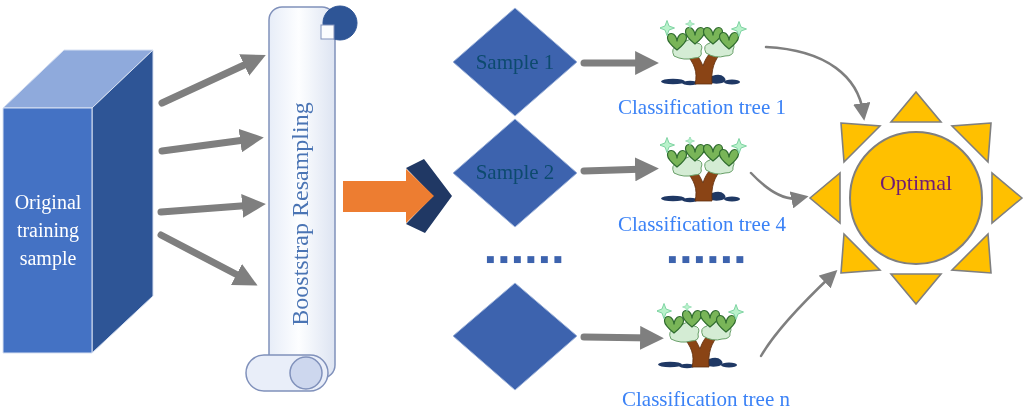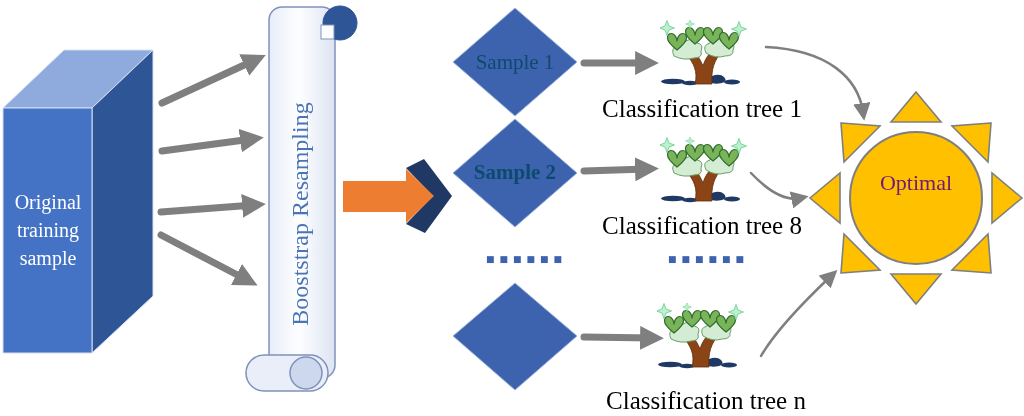--- a/index.html
+++ b/index.html
@@ -18,23 +18,23 @@
   }
   .scroll-label{
     left:161px;top:200px;width:280px;height:28px;
     transform:rotate(-90deg);transform-origin:center;
     font-size:24px;color:#4a74b4;white-space:nowrap;
   }
   .diamond-label{
     left:453px;width:124px;
     font-size:21px;color:#0c4a6e;white-space:nowrap;
   }
-  .s1{top:50px;} .s2{top:160px;font-weight:bold;} .s3{top:323px;}
+  .s1{top:50px;} .s2{top:160px;} .s3{top:323px;}
   .tree-label{
-    width:200px;font-size:25px;color:#000000;white-space:nowrap;
+    width:200px;font-size:21px;color:#3b82f6;white-space:nowrap;
   }
   .t1{left:602px;top:95px;} .t2{left:602px;top:212px;} .t3{left:606px;top:387px;}
   .dots{
     font-family:"DejaVu Sans", sans-serif;
     font-size:9px;letter-spacing:5px;color:#3d63ae;
     width:90px;text-align:left;
   }
   .dots-left{left:486px;top:254px;}
   .dots-right{left:668px;top:254px;}
   .sun-label{
@@ -152,20 +152,20 @@
 
   <div class="lbl scroll-label">Booststrap Resampling</div>
 
   <div class="lbl diamond-label s1">Sample 1</div>
   <div class="lbl diamond-label s2">Sample 2</div>
 
   <div class="lbl dots dots-left">■■■■■■</div>
   <div class="lbl dots dots-right">■■■■■■</div>
 
   <div class="lbl tree-label t1">Classification tree 1</div>
-  <div class="lbl tree-label t2">Classification tree 8</div>
+  <div class="lbl tree-label t2">Classification tree 4</div>
   <div class="lbl tree-label t3">Classification tree n</div>
 
   <div class="lbl sun-label">
     <div>Optimal</div>
   </div>
 
 </div>
 
 </body></html>

